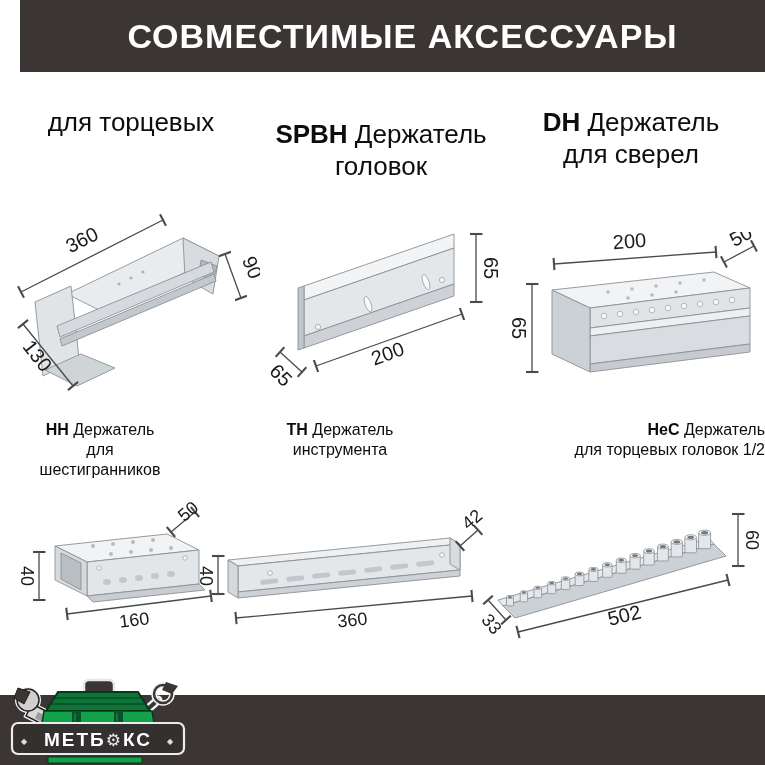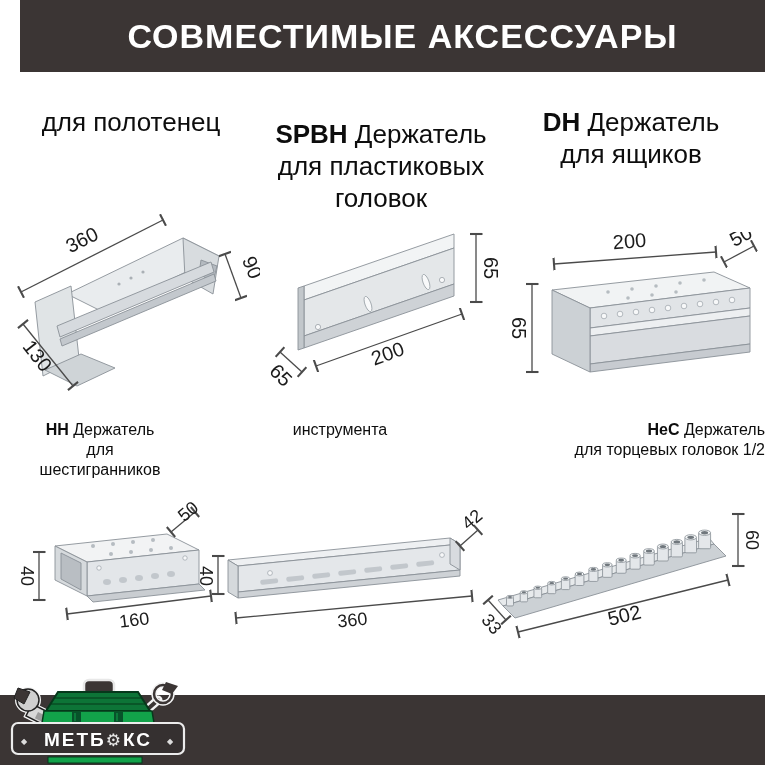--- a/index.html
+++ b/index.html
@@ -36,30 +36,29 @@
         <path d="M1.2 0 L1.2 10" stroke="#4a4a4a" stroke-width="1.6"></path>
       </marker>
     </defs>
   </svg>
 
   <div id="topbar" class="bar">
     <span class="title">СОВМЕСТИМЫЕ АКСЕССУАРЫ</span>
   </div>
 
   <div class="ptitle r1" style="left:18px;top:106px;width:226px;">
-    <div>для полотенец</div>
+    <div>для торцевых</div>
   </div>
   <div class="ptitle r1" style="left:258px;top:118px;width:246px;">
     <div><span class="code">SPBH</span> <span>Держатель</span></div>
-    <div>для пластиковых</div>
     <div>головок</div>
   </div>
   <div class="ptitle r1" style="left:508px;top:106px;width:246px;">
     <div><span class="code">DH</span> <span>Держатель</span></div>
-    <div>для ящиков</div>
+    <div>для сверел</div>
   </div>
 
   <svg class="fig" style="left:15px;top:208px;" width="245" height="192" viewBox="0 0 245 192">
     <g>
       <polygon class="pp" points="52,86 168,30 204,48 88,104" fill="#e9ecee"></polygon>
       <polygon class="pp" points="168,30 204,48 198,86 170,70" fill="#d8dcdf"></polygon>
       <polygon class="pp" points="186,52 202,58 198,74 184,66" fill="#b4bac0"></polygon>
       <polygon class="pp" points="20,94 56,78 64,150 28,168" fill="#e0e4e6"></polygon>
       <polygon class="pp" points="30,162 66,146 100,160 62,178" fill="#cfd4d7"></polygon>
       <polygon class="pp" points="42,118 196,54 199,64 45,129" fill="#d6dade"></polygon>
@@ -128,20 +127,21 @@
     <line class="dl" x1="24" y1="52" x2="24" y2="140"></line>
     <text class="dim" text-anchor="middle" transform="translate(4,96) rotate(90)">65</text>
   </svg>
 
   <div class="ptitle r2" style="left:5px;top:420px;width:190px;">
     <div><span class="code">HH</span> <span>Держатель</span></div>
     <div>для</div>
     <div>шестигранников</div>
   </div>
   <div class="ptitle r2" style="left:230px;top:420px;width:220px;">
+    <div><span class="code">TH</span> <span>Держатель</span></div>
     <div>инструмента</div>
   </div>
   <div class="ptitle r2" style="left:475px;top:420px;width:290px;text-align:right;">
     <div><span class="code">НеС</span> <span>Держатель</span></div>
     <div>для торцевых головок 1/2</div>
   </div>
 
   <svg class="fig" style="left:15px;top:502px;" width="220" height="135" viewBox="0 0 220 135">
     <g>
       <polygon class="pp" points="40,44 152,32 184,48 72,60" fill="#f2f3f4"></polygon>

